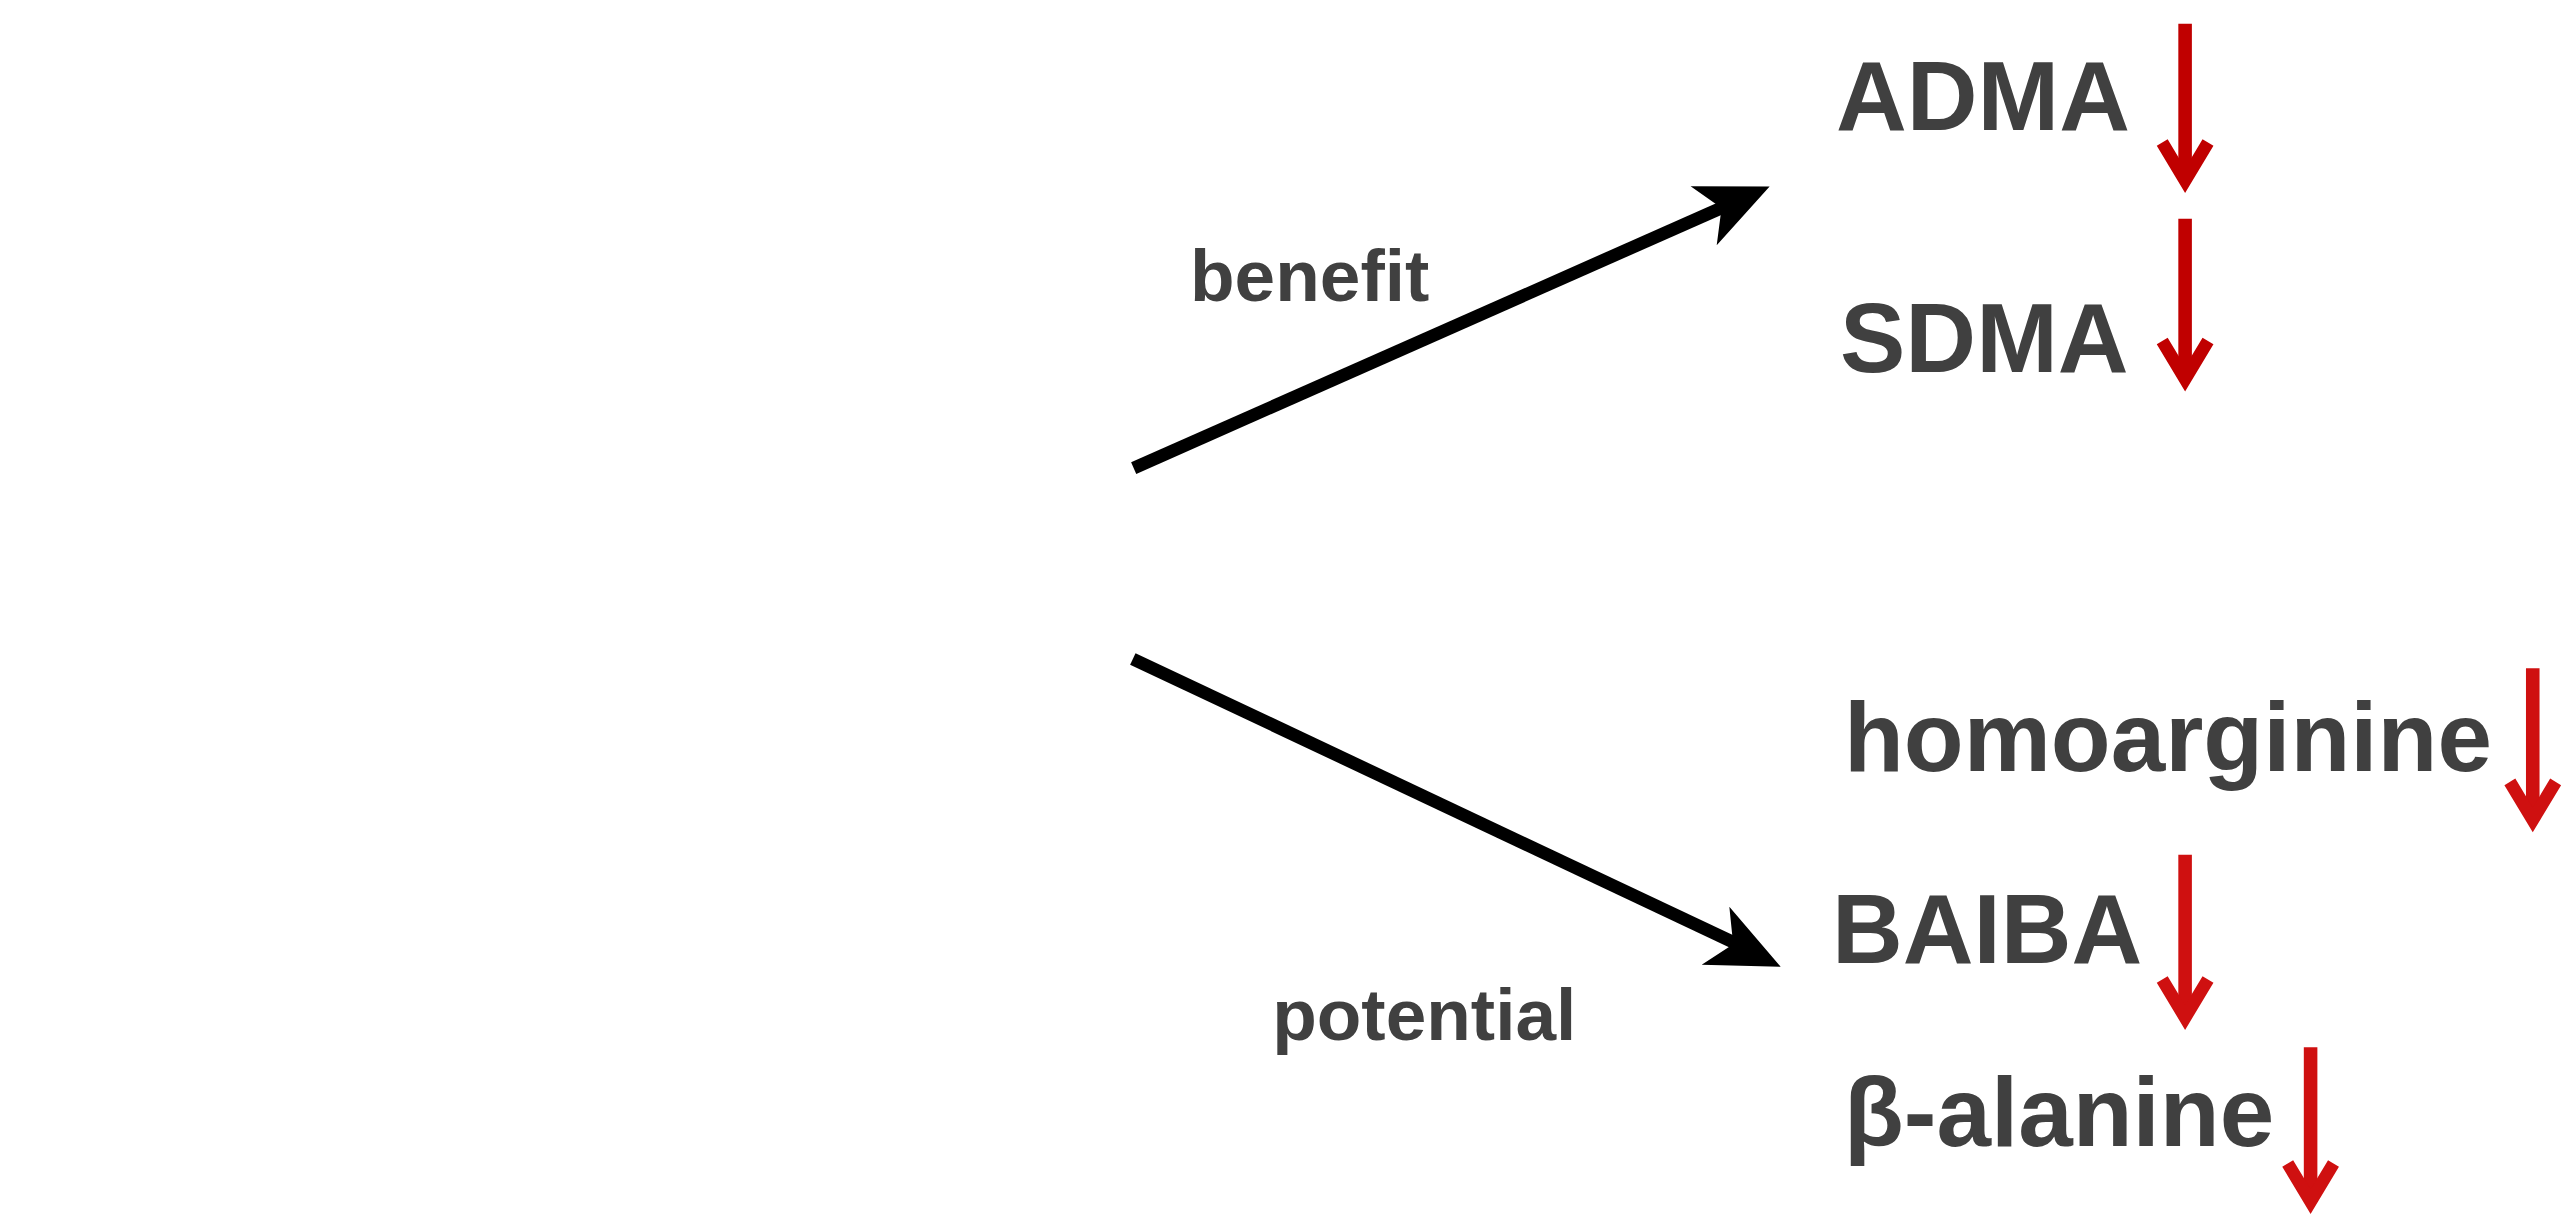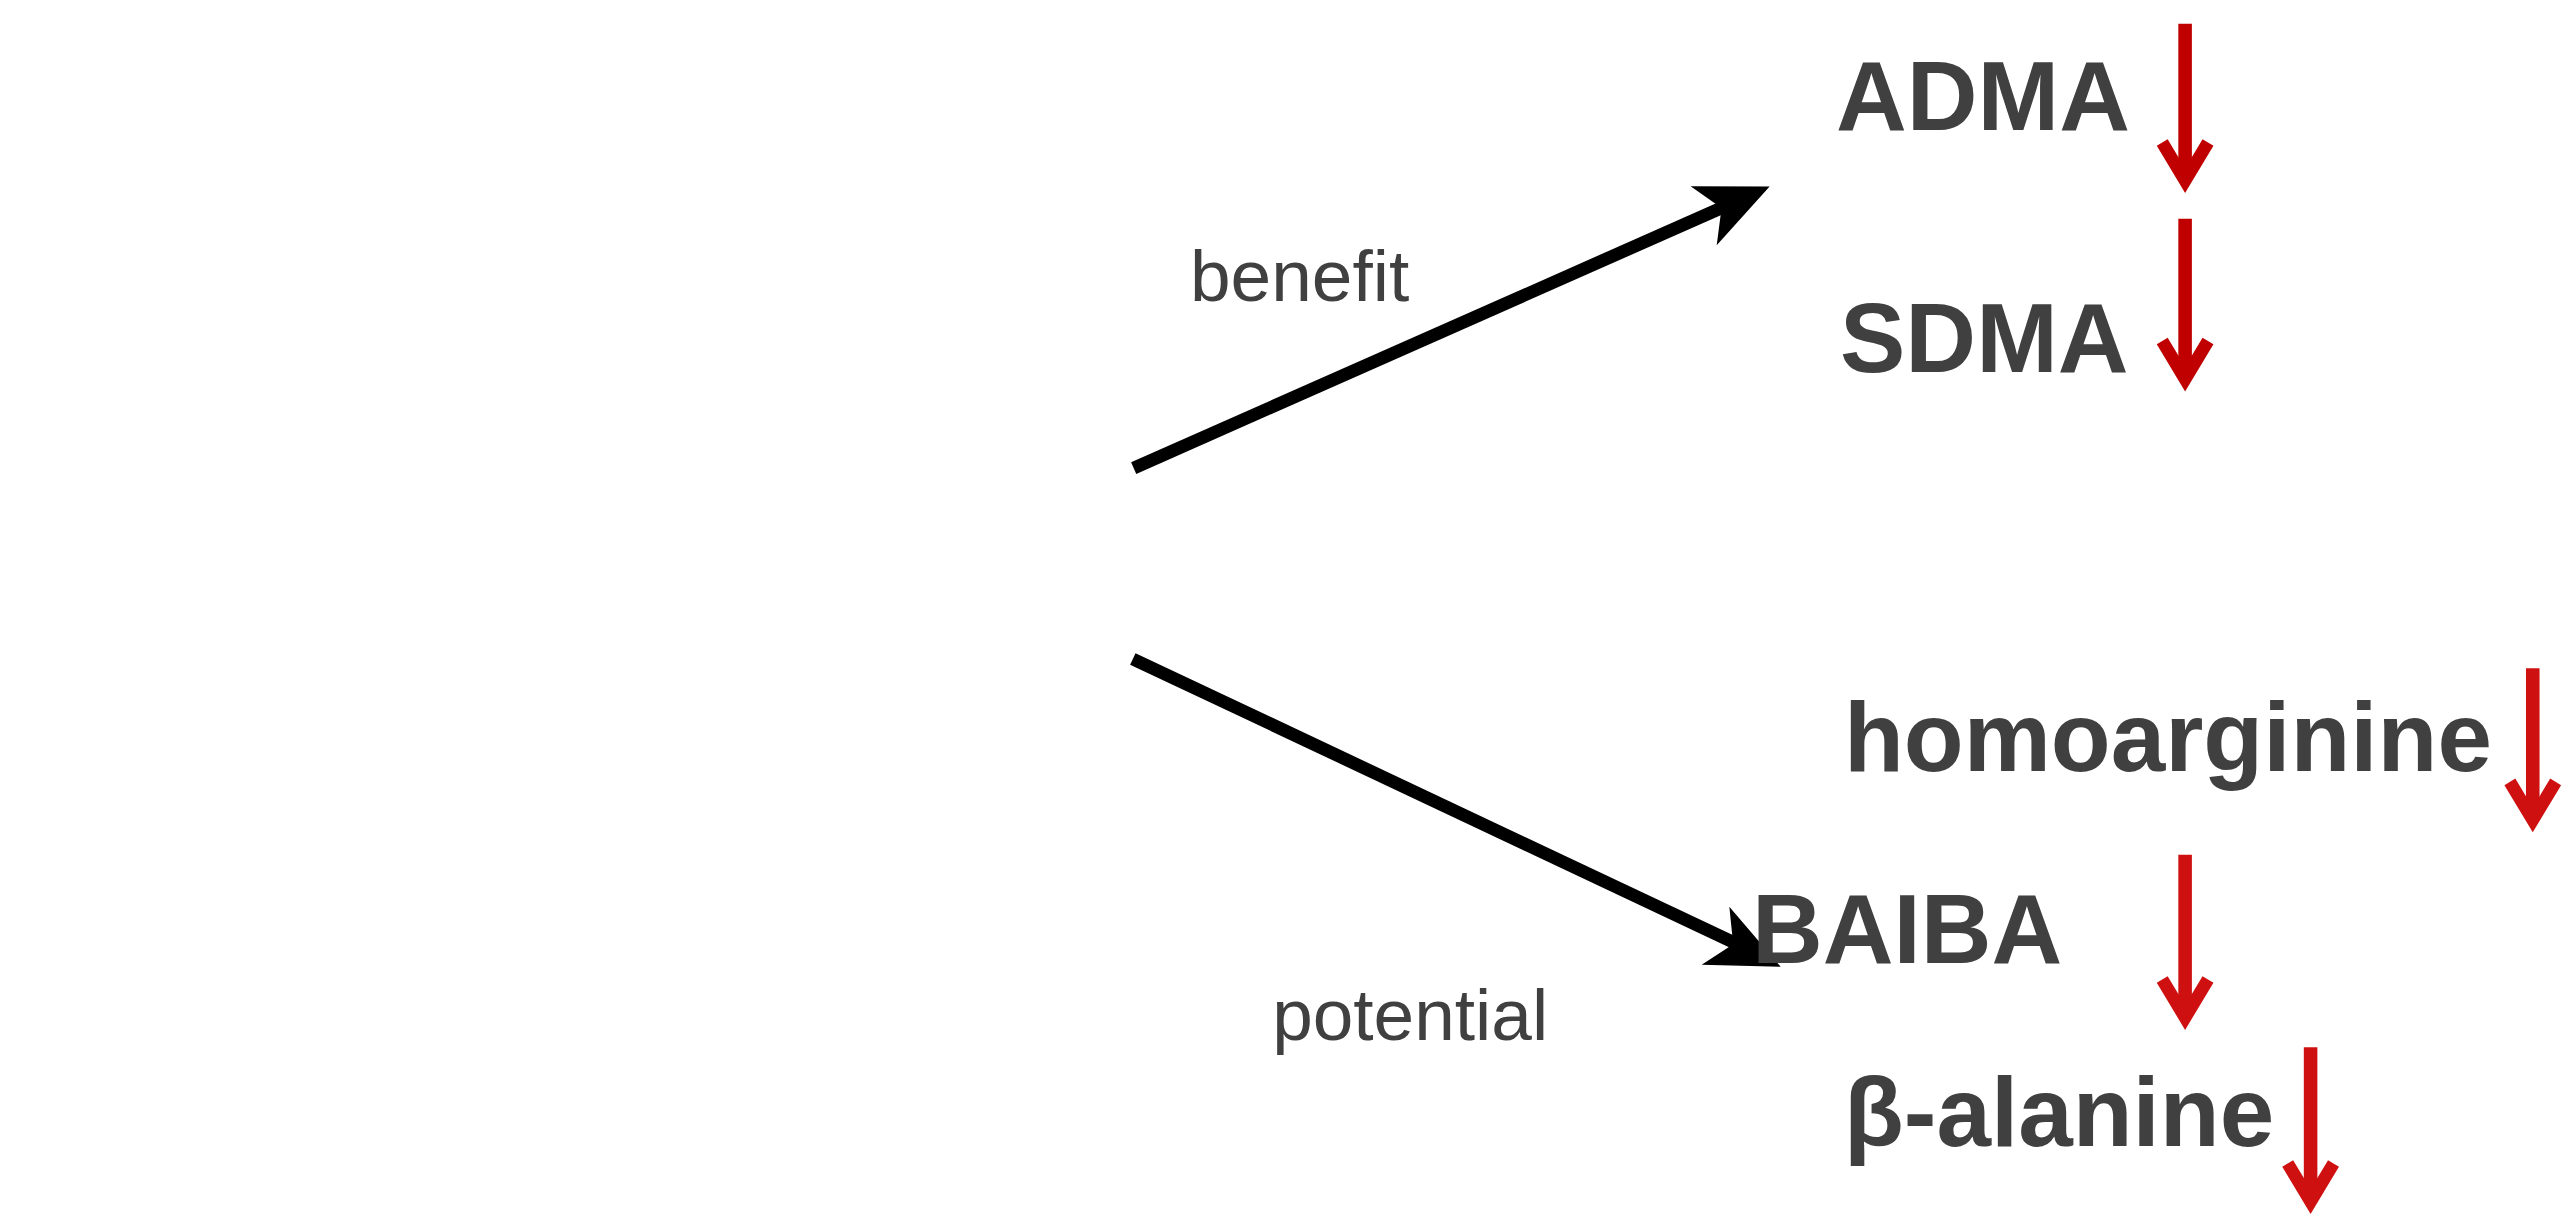--- a/index.html
+++ b/index.html
@@ -19,21 +19,21 @@
     color: #404040;
     white-space: nowrap;
     line-height: 1;
   }
   .bold-lg {
     font-size: 98px;
     font-weight: 700;
   }
   .reg-md {
     font-size: 73px;
-    font-weight: 400;
+    font-weight: 700;
   }
   .two-line {
     line-height: 117px;
     white-space: pre;
   }
   svg.arrows {
     position: absolute; left: 0; top: 0;
     width: 2576px; height: 1222px;
     pointer-events: none;
   }
@@ -88,18 +88,18 @@
     <span>potential</span><br>
     <span>harm ?</span>
   </div>
 
   <div class="txt bold-lg" style="left:1836px; top:47px;">ADMA</div>
 
   <div class="txt bold-lg" style="left:1840px; top:242px;margin-top:47px;">SDMA</div>
 
   <div class="txt bold-lg" style="left:1844px; top:688px;">homoarginine</div>
 
-  <div class="txt bold-lg" style="left:1752px; top:880px;">BAIBA</div>
+  <div class="txt bold-lg" style="left:1832px; top:880px;">BAIBA</div>
 
   <div class="txt bold-lg" style="left:1844px; top:1063px;">β-alanine</div>
 
 </div>
 
 
 </body></html>

